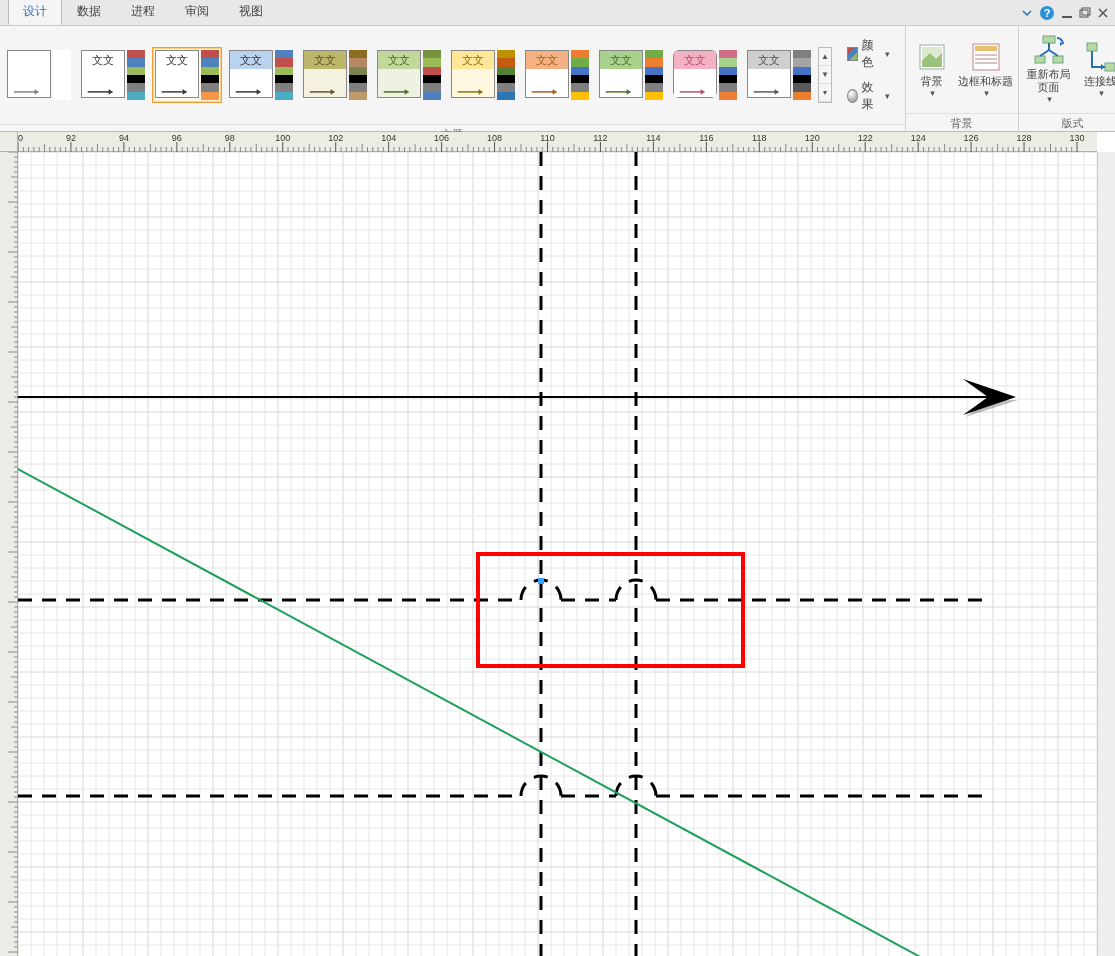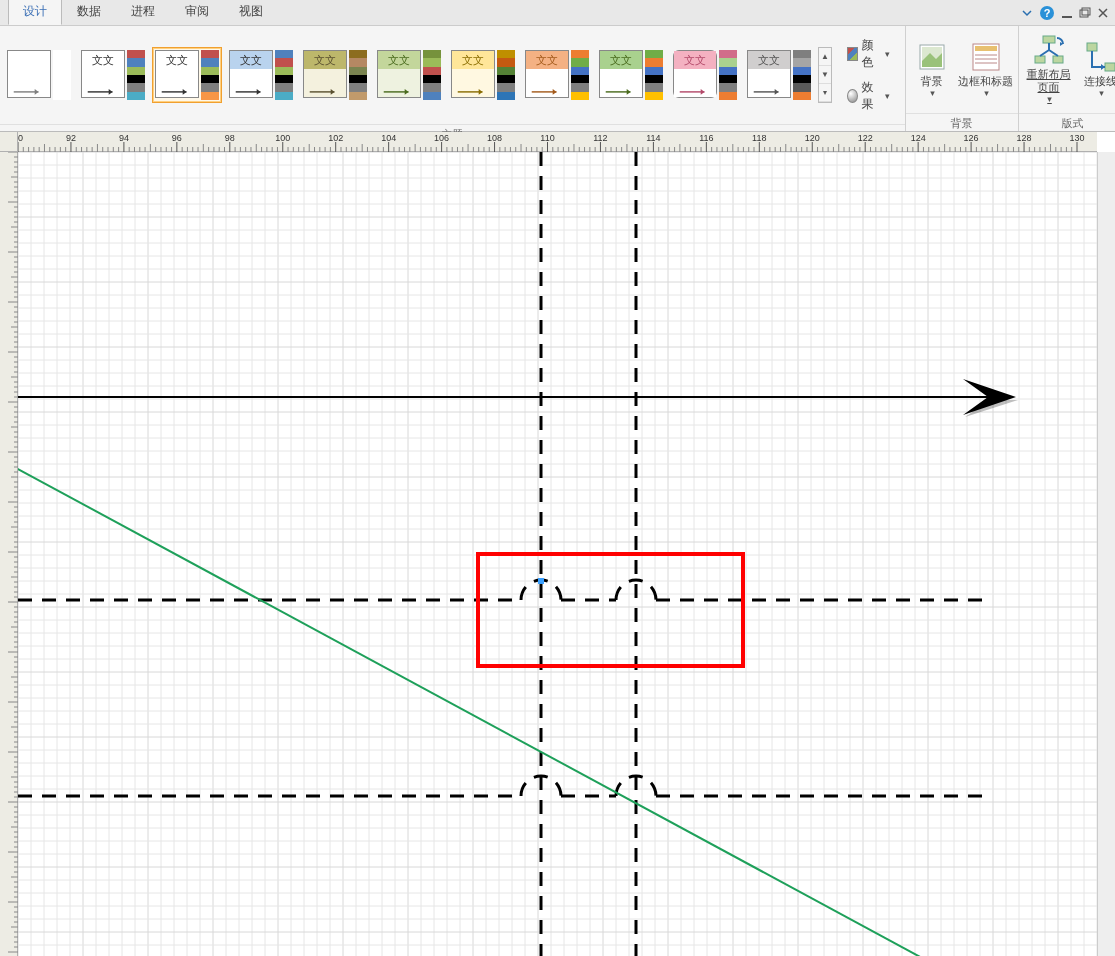--- a/index.html
+++ b/index.html
@@ -348,21 +348,21 @@
           </svg>
         <span>边框和标题</span>
         <span class="chev">▾</span>
       </div>
     </div>
     <div class="ribbon-group-label">背景</div>
   </div>
 
   <div class="ribbon-group" style="flex:1;">
     <div class="ribbon-group-body" style="gap:0; padding:2px 2px;">
-      <div class="ribbon-large-btn" style="width:56px;text-decoration:underline;">
+      <div class="ribbon-large-btn" style="width:56px;">
         <svg viewBox="0 0 32 32">
             <rect x="10" y="2" width="12" height="7" fill="#bcd6a0" stroke="#6a8"></rect>
             <rect x="2" y="22" width="10" height="7" fill="#bcd6a0" stroke="#6a8"></rect>
             <rect x="20" y="22" width="10" height="7" fill="#bcd6a0" stroke="#6a8"></rect>
             <path d="M16 9 L16 16 M16 16 L7 22 M16 16 L25 22" stroke="#2a6fb0" fill="none" stroke-width="2"></path>
             <path d="M24 4 A6 6 0 0 1 30 10" stroke="#2a6fb0" fill="none" stroke-width="2"></path>
             <polygon points="30,10 27,8 27,12" fill="#2a6fb0"></polygon>
           </svg>
         <span>重新布局页面</span>
         <span class="chev">▾</span>

